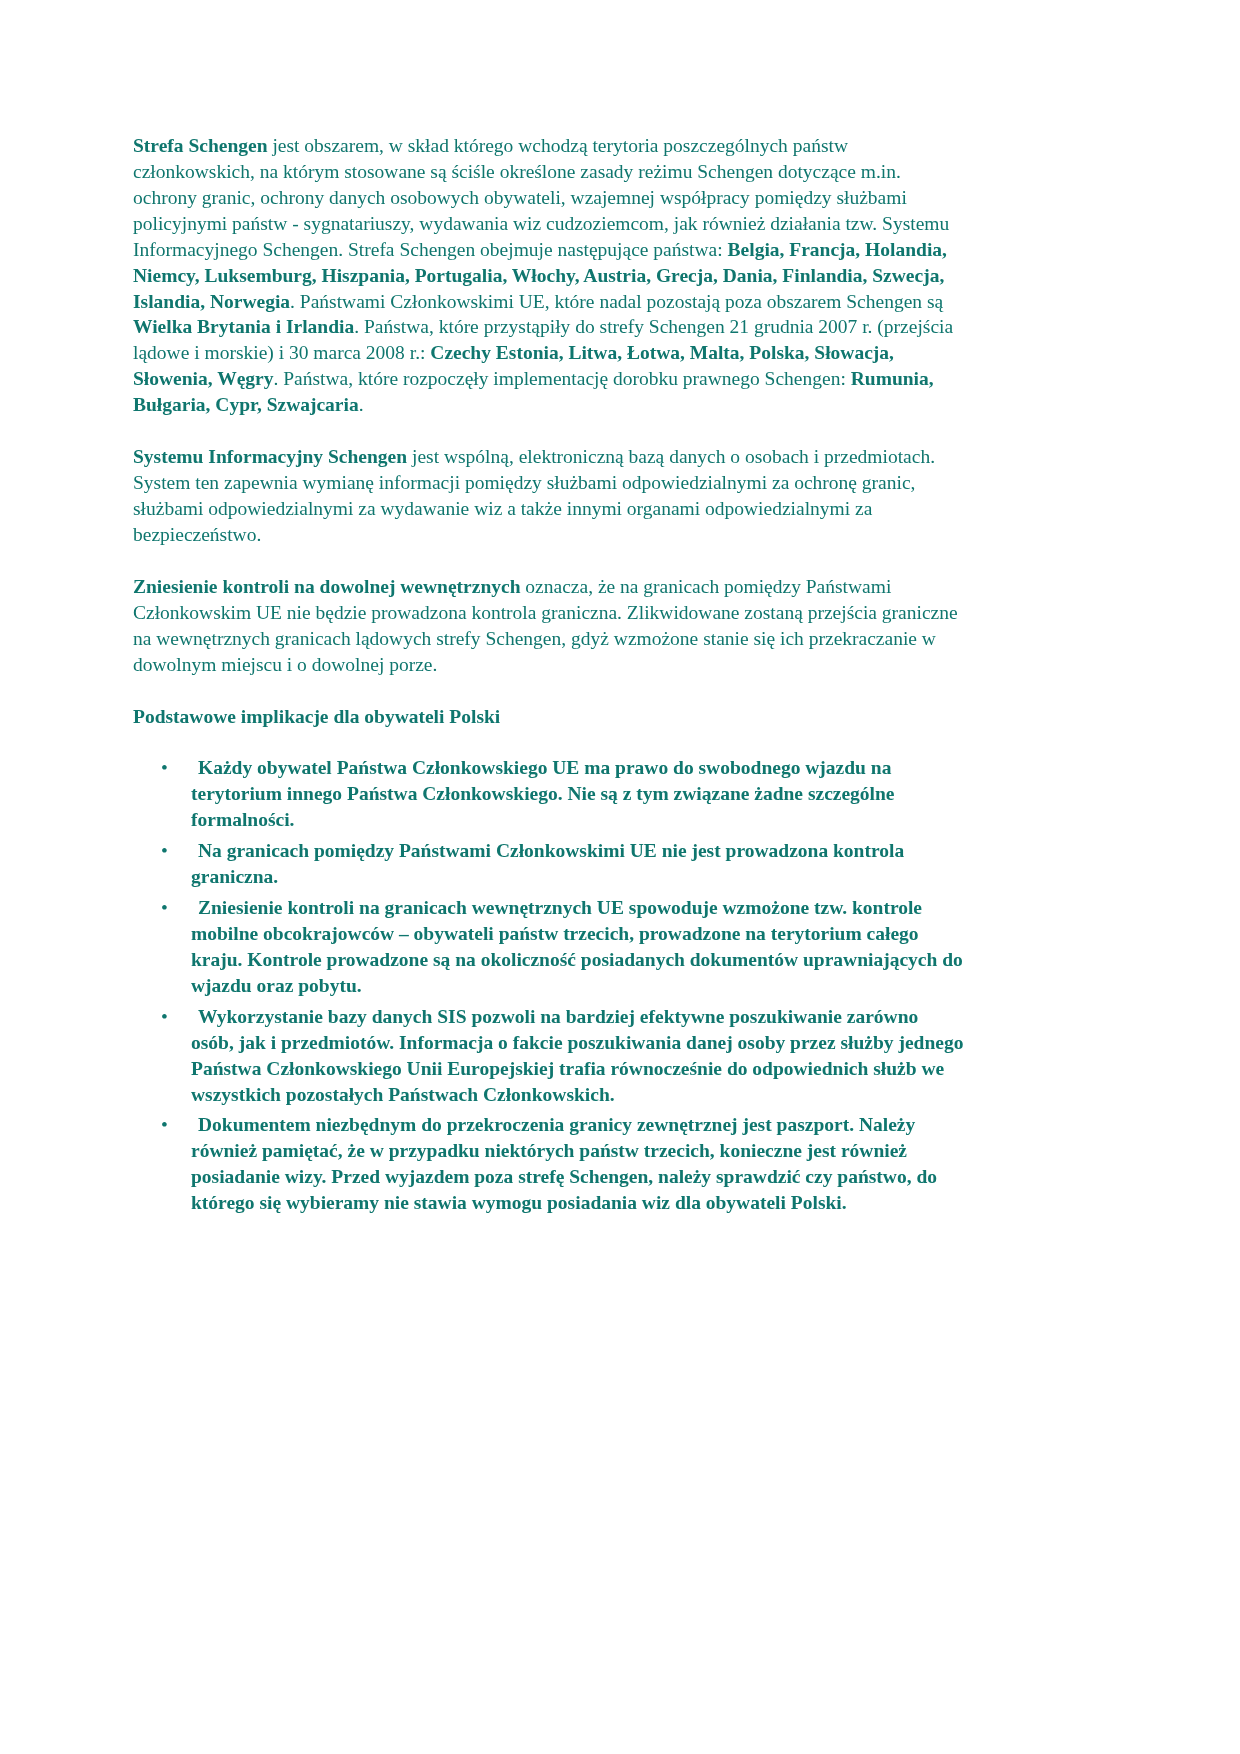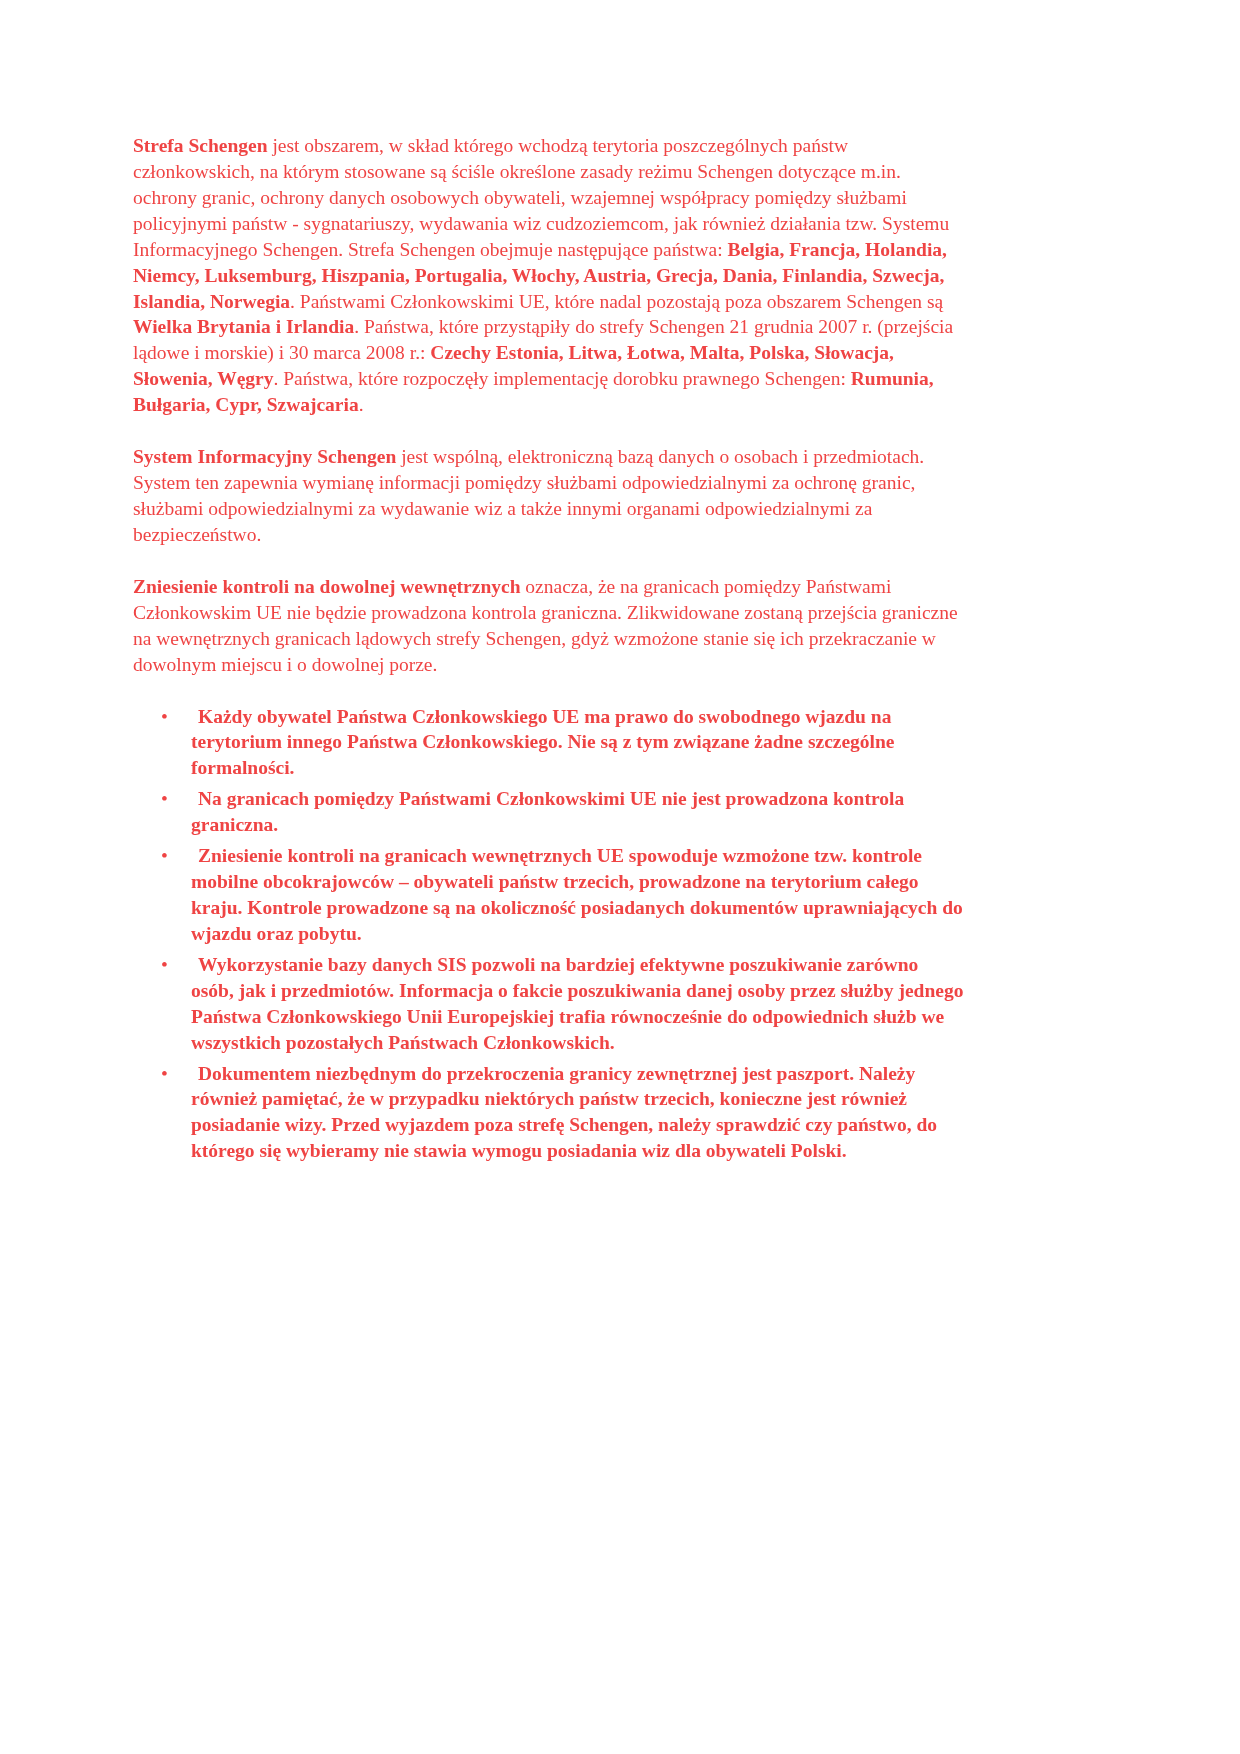--- a/index.html
+++ b/index.html
@@ -9,21 +9,21 @@
   }
   .page {
     position: relative;
     width: 1240px;
     height: 1754px;
     margin: 0 auto;
     background: #ffffff;
     font-family: "Liberation Serif", serif;
     font-size: 19.5px;
     line-height: 1.33;
-    color: #ef4444;
+    color: #0f766e;
     overflow: hidden;
   }
   .content {
     position: absolute;
     left: 133px;
     top: 133px;
     width: 832px;
   }
   .para {
     margin: 0 0 26px 0;
@@ -56,24 +56,25 @@
   }
 </style>
 </head>
 <body>
 
 <div class="page">
   <div class="content">
 
     <p class="para"><span class="seg-b">Strefa Schengen</span><span> jest obszarem, w skład którego wchodzą terytoria poszczególnych państw członkowskich, na którym stosowane są ściśle określone zasady reżimu Schengen dotyczące m.in. ochrony granic, ochrony danych osobowych obywateli, wzajemnej współpracy pomiędzy służbami policyjnymi państw - sygnatariuszy, wydawania wiz cudzoziemcom, jak również działania tzw. Systemu Informacyjnego Schengen. Strefa Schengen obejmuje następujące państwa: </span><span class="seg-b">Belgia, Francja, Holandia, Niemcy, Luksemburg, Hiszpania, Portugalia, Włochy, Austria, Grecja, Dania, Finlandia, Szwecja, Islandia, Norwegia</span><span>. Państwami Członkowskimi UE, które nadal pozostają poza obszarem Schengen są </span><span class="seg-b">Wielka Brytania i Irlandia</span><span>. Państwa, które przystąpiły do strefy Schengen 21 grudnia 2007 r. (przejścia lądowe i morskie) i  30 marca 2008 r.: </span><span class="seg-b">Czechy Estonia, Litwa, Łotwa, Malta, Polska, Słowacja, Słowenia, Węgry</span><span>. Państwa, które rozpoczęły implementację dorobku prawnego Schengen: </span><span class="seg-b">Rumunia, Bułgaria, Cypr, Szwajcaria</span><span>.</span></p>
 
-    <p class="para"><span class="seg-b">System Informacyjny Schengen</span><span> jest wspólną, elektroniczną bazą danych o osobach i przedmiotach. System ten zapewnia wymianę informacji pomiędzy służbami odpowiedzialnymi za ochronę granic, służbami odpowiedzialnymi za wydawanie wiz a także innymi organami odpowiedzialnymi za bezpieczeństwo.</span></p>
+    <p class="para"><span class="seg-b">Systemu Informacyjny Schengen</span><span> jest wspólną, elektroniczną bazą danych o osobach i przedmiotach. System ten zapewnia wymianę informacji pomiędzy służbami odpowiedzialnymi za ochronę granic, służbami odpowiedzialnymi za wydawanie wiz a także innymi organami odpowiedzialnymi za bezpieczeństwo.</span></p>
 
     <p class="para"><span class="seg-b">Zniesienie kontroli na dowolnej wewnętrznych</span><span> oznacza, że na granicach pomiędzy Państwami Członkowskim UE nie będzie prowadzona kontrola graniczna. Zlikwidowane zostaną przejścia graniczne na wewnętrznych granicach lądowych strefy Schengen, gdyż wzmożone stanie się ich przekraczanie w dowolnym miejscu i o dowolnej porze.</span></p>
 
+    <p class="heading">Podstawowe implikacje dla obywateli Polski</p>
 
     <ul class="bullets">
       <li>Każdy obywatel Państwa Członkowskiego UE ma prawo do swobodnego wjazdu na terytorium innego Państwa Członkowskiego. Nie są z tym związane żadne szczególne formalności.</li>
       <li>Na granicach pomiędzy Państwami Członkowskimi UE nie jest prowadzona kontrola graniczna.</li>
       <li>Zniesienie kontroli na granicach wewnętrznych UE spowoduje wzmożone tzw. kontrole mobilne obcokrajowców – obywateli państw trzecich, prowadzone na terytorium całego kraju. Kontrole prowadzone są na okoliczność posiadanych dokumentów uprawniających do wjazdu oraz pobytu.</li>
       <li>Wykorzystanie bazy danych SIS pozwoli na bardziej efektywne poszukiwanie zarówno osób, jak i przedmiotów. Informacja o fakcie poszukiwania danej osoby przez służby jednego Państwa Członkowskiego Unii Europejskiej trafia równocześnie do odpowiednich służb we wszystkich pozostałych Państwach Członkowskich.</li>
       <li>Dokumentem niezbędnym do przekroczenia granicy zewnętrznej jest paszport. Należy również pamiętać, że w przypadku niektórych państw trzecich, konieczne jest również posiadanie wizy. Przed wyjazdem poza strefę Schengen, należy sprawdzić czy państwo, do którego się wybieramy nie stawia wymogu posiadania wiz dla obywateli Polski.</li>
     </ul>
 
 

